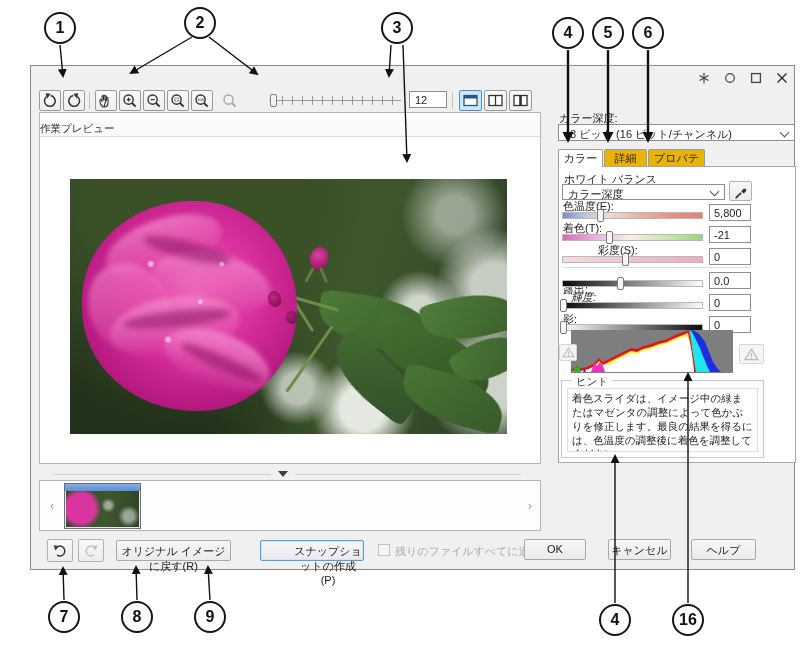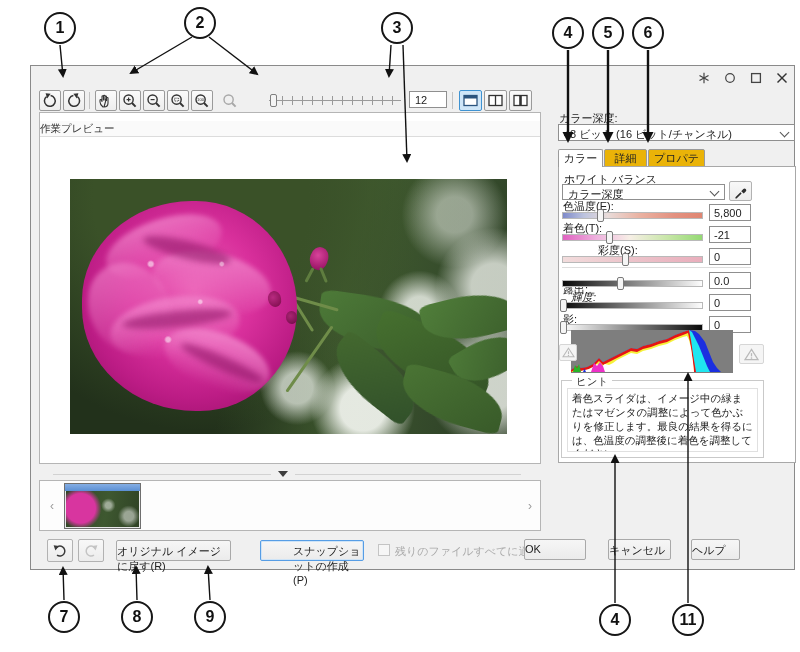--- a/index.html
+++ b/index.html
@@ -59,21 +59,21 @@
   .strip-arrow{position:absolute;top:17px;width:12px;height:16px;color:#9a9a9a;font-size:12px;line-height:16px;text-align:center;}
   .thumb{position:absolute;left:24px;top:2px;width:77px;height:46px;border:1px solid #6f6f6f;box-sizing:border-box;background:#e8e8e8;}
   .thumb-titlebar{position:absolute;left:0;top:0;width:100%;height:7px;background:linear-gradient(#84aee4,#5b8fd4);}
   .thumb-photo{position:absolute;left:1px;top:7px;width:73px;height:36px;
     background:
       radial-gradient(circle at 20% 48%, #d8359f 0 24%, rgba(216,53,159,0) 34%),
       radial-gradient(circle at 58% 40%, rgba(255,255,255,.5) 0 6%, transparent 15%),
       radial-gradient(circle at 86% 70%, rgba(255,255,255,.5) 0 7%, transparent 16%),
       linear-gradient(100deg,#324526,#3e5830 55%,#2f4225);}
   
-  .btn{position:absolute;background:linear-gradient(#f6f6f6,#ebebeb);border:1px solid #a9a9a9;border-radius:2px;box-sizing:border-box;font-size:11px;color:#222;text-align:left;}
+  .btn{position:absolute;background:linear-gradient(#f6f6f6,#ebebeb);border:1px solid #a9a9a9;border-radius:2px;box-sizing:border-box;font-size:11px;color:#222;text-align:center;}
   .btn-label{display:block;padding-top:3px;}
   .btn.focus{border:1px solid #569de5;box-shadow:inset 0 0 0 1px #cfe4f7;padding-left:32px;}
   .iconbtn{position:absolute;width:26px;height:23px;background:linear-gradient(#f8f8f8,#ececec);border:1px solid #b2b2b2;border-radius:2px;box-sizing:border-box;display:flex;align-items:center;justify-content:center;}
   .checkbox{position:absolute;width:12px;height:12px;background:#f6f6f6;border:1px solid #c4c4c4;box-sizing:border-box;}
   .chk-label{position:absolute;font-size:11px;color:#aaaaaa;white-space:nowrap;}
   
   .rp-label{position:absolute;font-size:11px;color:#222;white-space:nowrap;}
   .dropdown{position:absolute;background:#ffffff;border:1px solid #8f8f8f;box-sizing:border-box;font-size:11px;color:#222;}
   .dd-text{position:absolute;left:5px;top:2px;white-space:nowrap;}
   .chev{position:absolute;right:6px;top:4px;width:6px;height:6px;border-right:1.4px solid #555;border-bottom:1.4px solid #555;transform:rotate(45deg);}
@@ -291,21 +291,21 @@
     <span class="btn-label">スナップショットの作成(P)</span>
   </div>
   <div class="checkbox" style="left:347px;top:478px;"></div>
   <div class="chk-label" style="left:364px;top:478px;">残りのファイルすべてに適用(A)</div>
   <div class="btn" style="left:493px;top:473px;width:62px;height:21px;">
     <span class="btn-label">OK</span>
   </div>
   <div class="btn" style="left:577px;top:473px;width:63px;height:21px;">
     <span class="btn-label">キャンセル</span>
   </div>
-  <div class="btn" style="left:660px;top:473px;width:49px;height:21px;">
+  <div class="btn" style="left:660px;top:473px;width:65px;height:21px;">
     <span class="btn-label">ヘルプ</span>
   </div>
 
   <div class="rp-label" style="left:528px;top:45px;">カラー深度:</div>
   <div class="dropdown" style="left:527px;top:58px;width:237px;height:17px;">
     <span class="dd-text">48 ビット (16 ビット/チャンネル)</span>
     <span class="chev"></span>
   </div>
   <div class="tab active" style="left:527px;width:45px;"><span>カラー</span></div>
   <div class="tab" style="left:573px;width:43px;"><span>詳細</span></div>
@@ -425,13 +425,13 @@
 <div class="callout" style="left:44px;top:12px;">1</div>
 <div class="callout" style="left:184px;top:7px;">2</div>
 <div class="callout" style="left:381px;top:12px;">3</div>
 <div class="callout" style="left:552px;top:17px;">4</div>
 <div class="callout" style="left:592px;top:17px;">5</div>
 <div class="callout" style="left:632px;top:17px;">6</div>
 <div class="callout" style="left:48px;top:601px;">7</div>
 <div class="callout" style="left:121px;top:601px;">8</div>
 <div class="callout" style="left:194px;top:601px;">9</div>
 <div class="callout" style="left:599px;top:604px;">4</div>
-<div class="callout" style="left:672px;top:604px;">11</div>
+<div class="callout" style="left:672px;top:604px;">16</div>
 
 </body></html>

